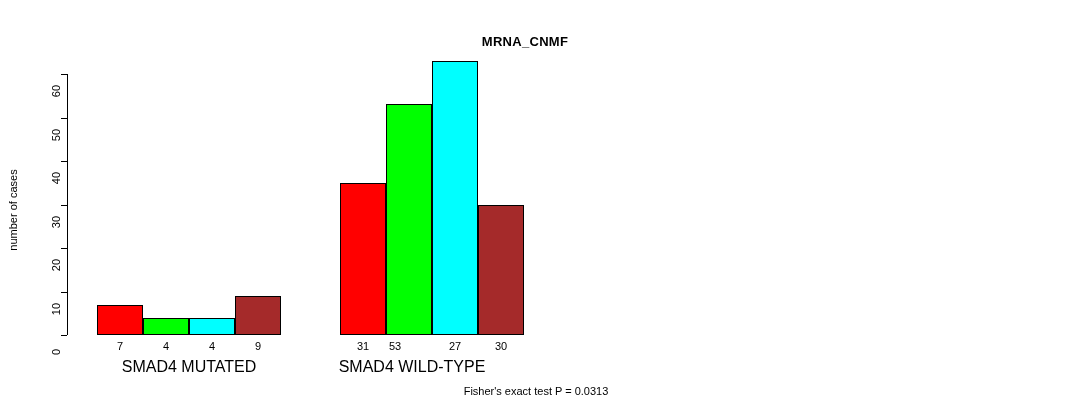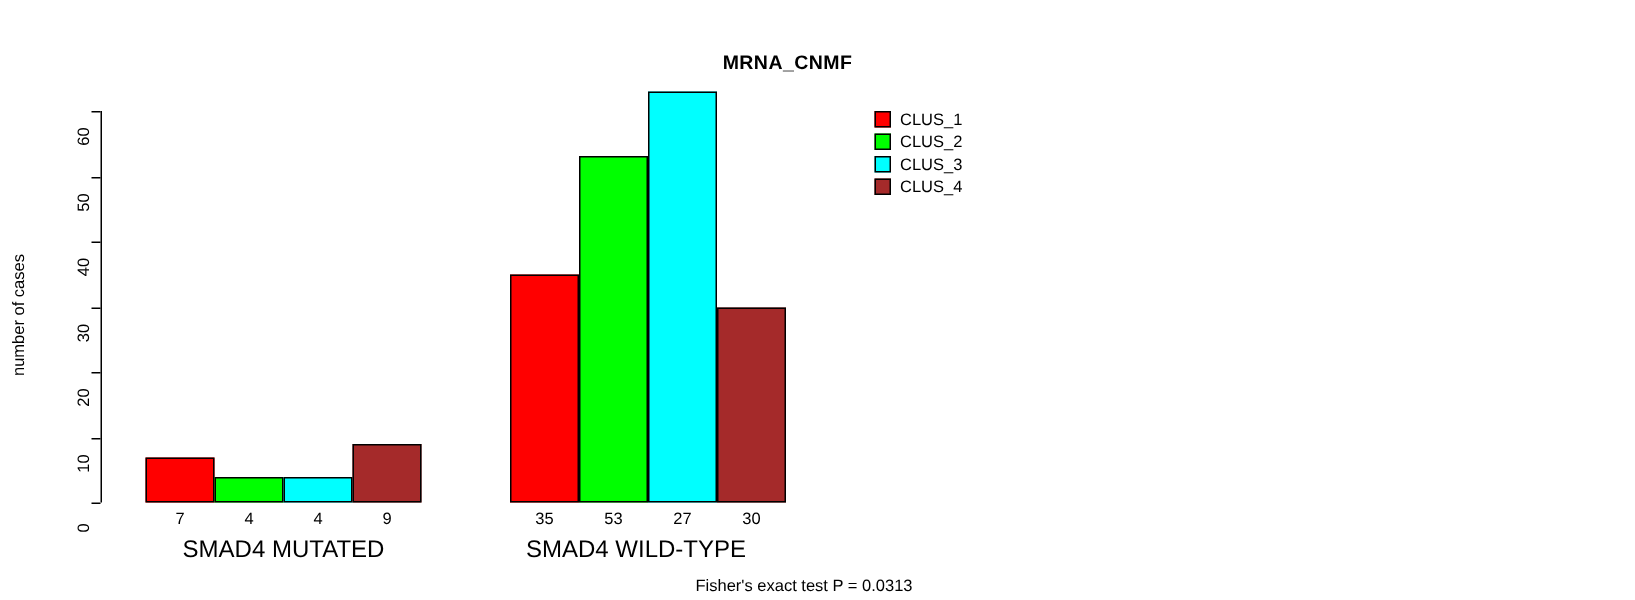--- a/index.html
+++ b/index.html
@@ -147,42 +147,24 @@
         <div class="bar" style="left: 386px; top: 90.45px; width: 46px; height: 230.55px; background: rgb(0, 255, 0);"></div>
         <div class="bar" style="left: 432px; top: 46.95px; width: 46px; height: 274.05px; background: rgb(0, 255, 255);"></div>
         <div class="bar" style="left: 478px; top: 190.5px; width: 46px; height: 130.5px; background: rgb(165, 42, 42);"></div>
       </div>
     <div id="group-labels">
         <div class="bar-count" style="left: 97px; top: 326px; width: 46px;">7</div>
         <div class="bar-count" style="left: 143px; top: 326px; width: 46px;">4</div>
         <div class="bar-count" style="left: 189px; top: 326px; width: 46px;">4</div>
         <div class="bar-count" style="left: 235px; top: 326px; width: 46px;">9</div>
         <div class="group-label" style="left: 97px; top: 344px; width: 184px;">SMAD4 MUTATED</div>
-        <div class="bar-count" style="left: 340px; top: 326px; width: 46px;">35</div>
-        <div class="bar-count" style="left: 386px; top: 326px; width: 46px;">53</div>
+        <div class="bar-count" style="left: 340px; top: 326px; width: 46px;">31</div>
+        <div class="bar-count" style="left: 372px; top: 326px; width: 46px;">53</div>
         <div class="bar-count" style="left: 432px; top: 326px; width: 46px;">27</div>
         <div class="bar-count" style="left: 478px; top: 326px; width: 46px;">30</div>
-        <div class="group-label" style="left: 332px; top: 344px; width: 184px;">SMAD4 WILD-TYPE</div>
+        <div class="group-label" style="left: 320px; top: 344px; width: 184px;">SMAD4 WILD-TYPE</div>
       </div>
   </div>
 
-  <div id="legend">
-      <div class="legend-row">
-        <span class="legend-swatch" style="background: rgb(255, 0, 0);"></span>
-        <span class="legend-text">CLUS_1</span>
-      </div>
-      <div class="legend-row">
-        <span class="legend-swatch" style="background: rgb(0, 255, 0);"></span>
-        <span class="legend-text">CLUS_2</span>
-      </div>
-      <div class="legend-row">
-        <span class="legend-swatch" style="background: rgb(0, 255, 255);"></span>
-        <span class="legend-text">CLUS_3</span>
-      </div>
-      <div class="legend-row">
-        <span class="legend-swatch" style="background: rgb(165, 42, 42);"></span>
-        <span class="legend-text">CLUS_4</span>
-      </div>
-    </div>
 
   <div id="caption">Fisher's exact test P = 0.0313</div>
 
 </div>
 
 </body></html>

